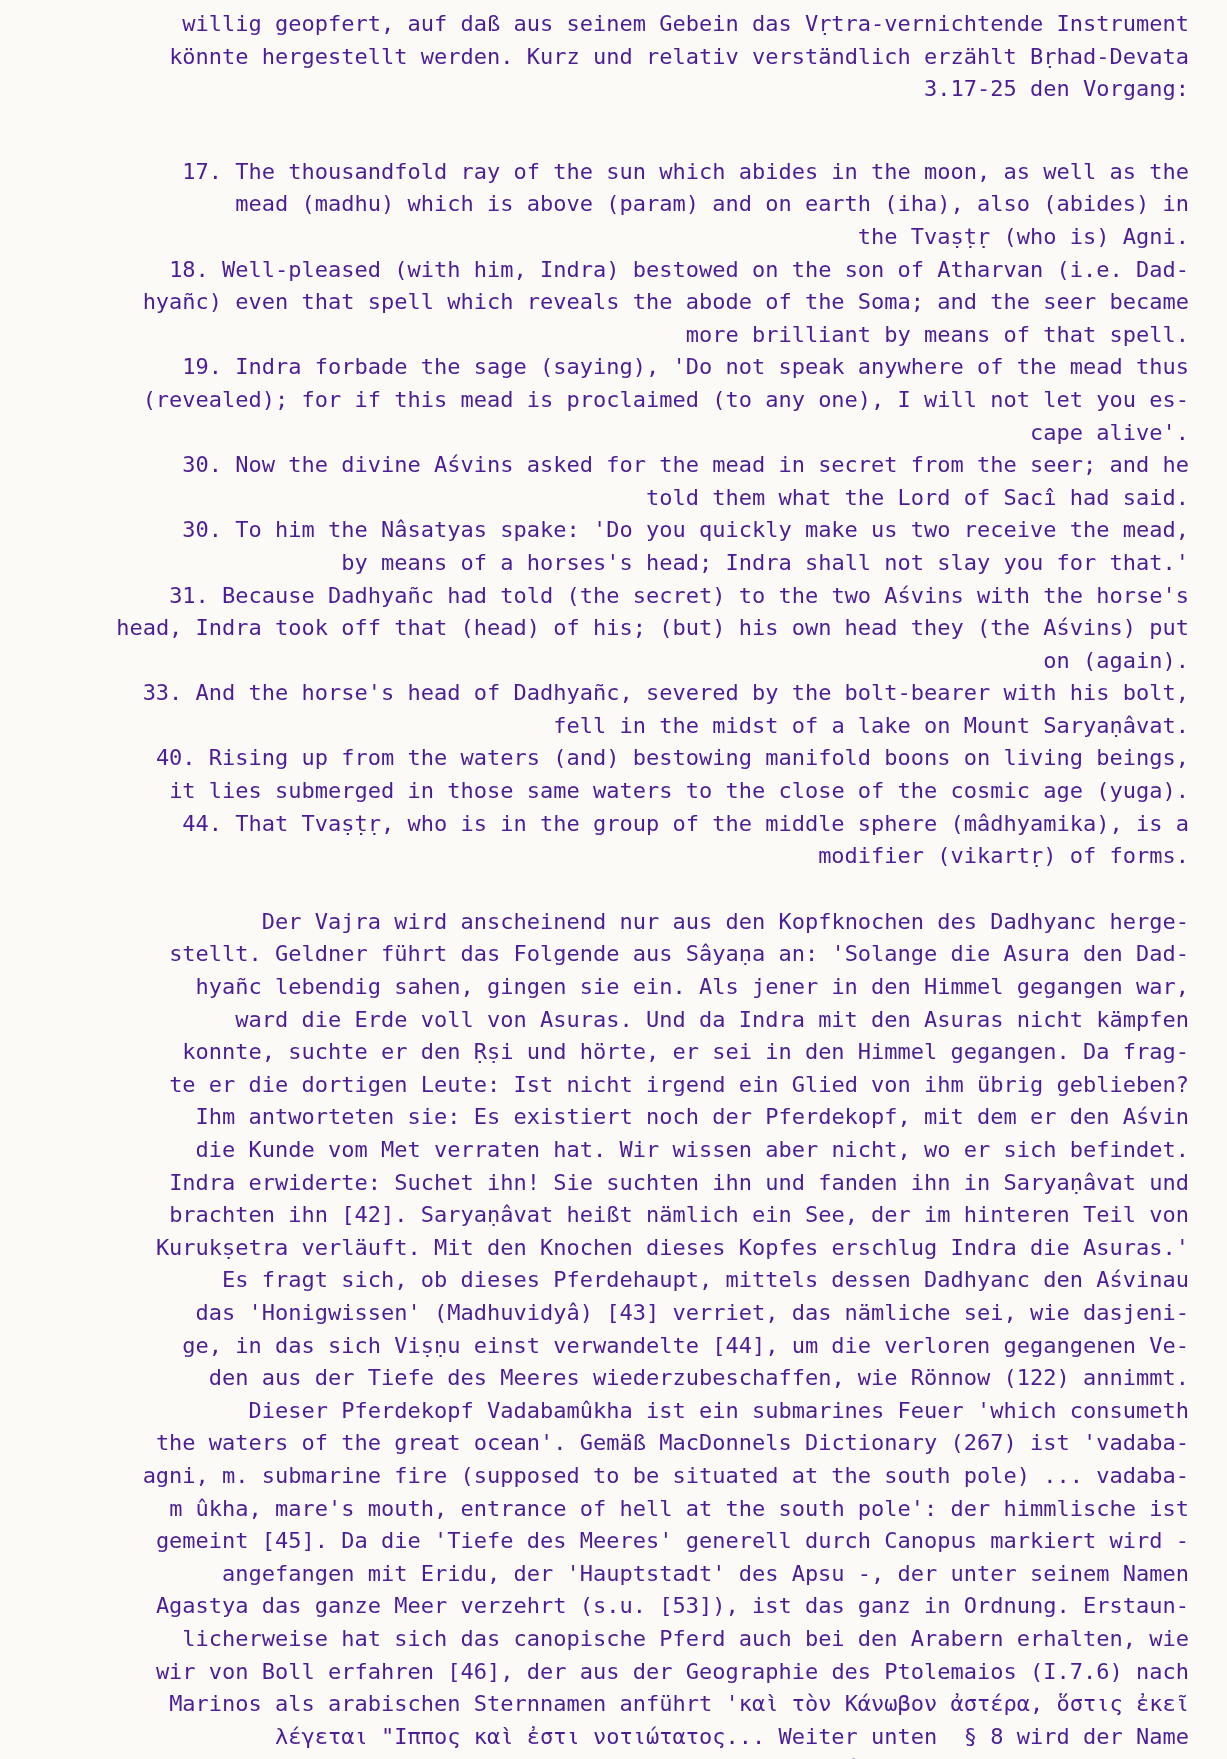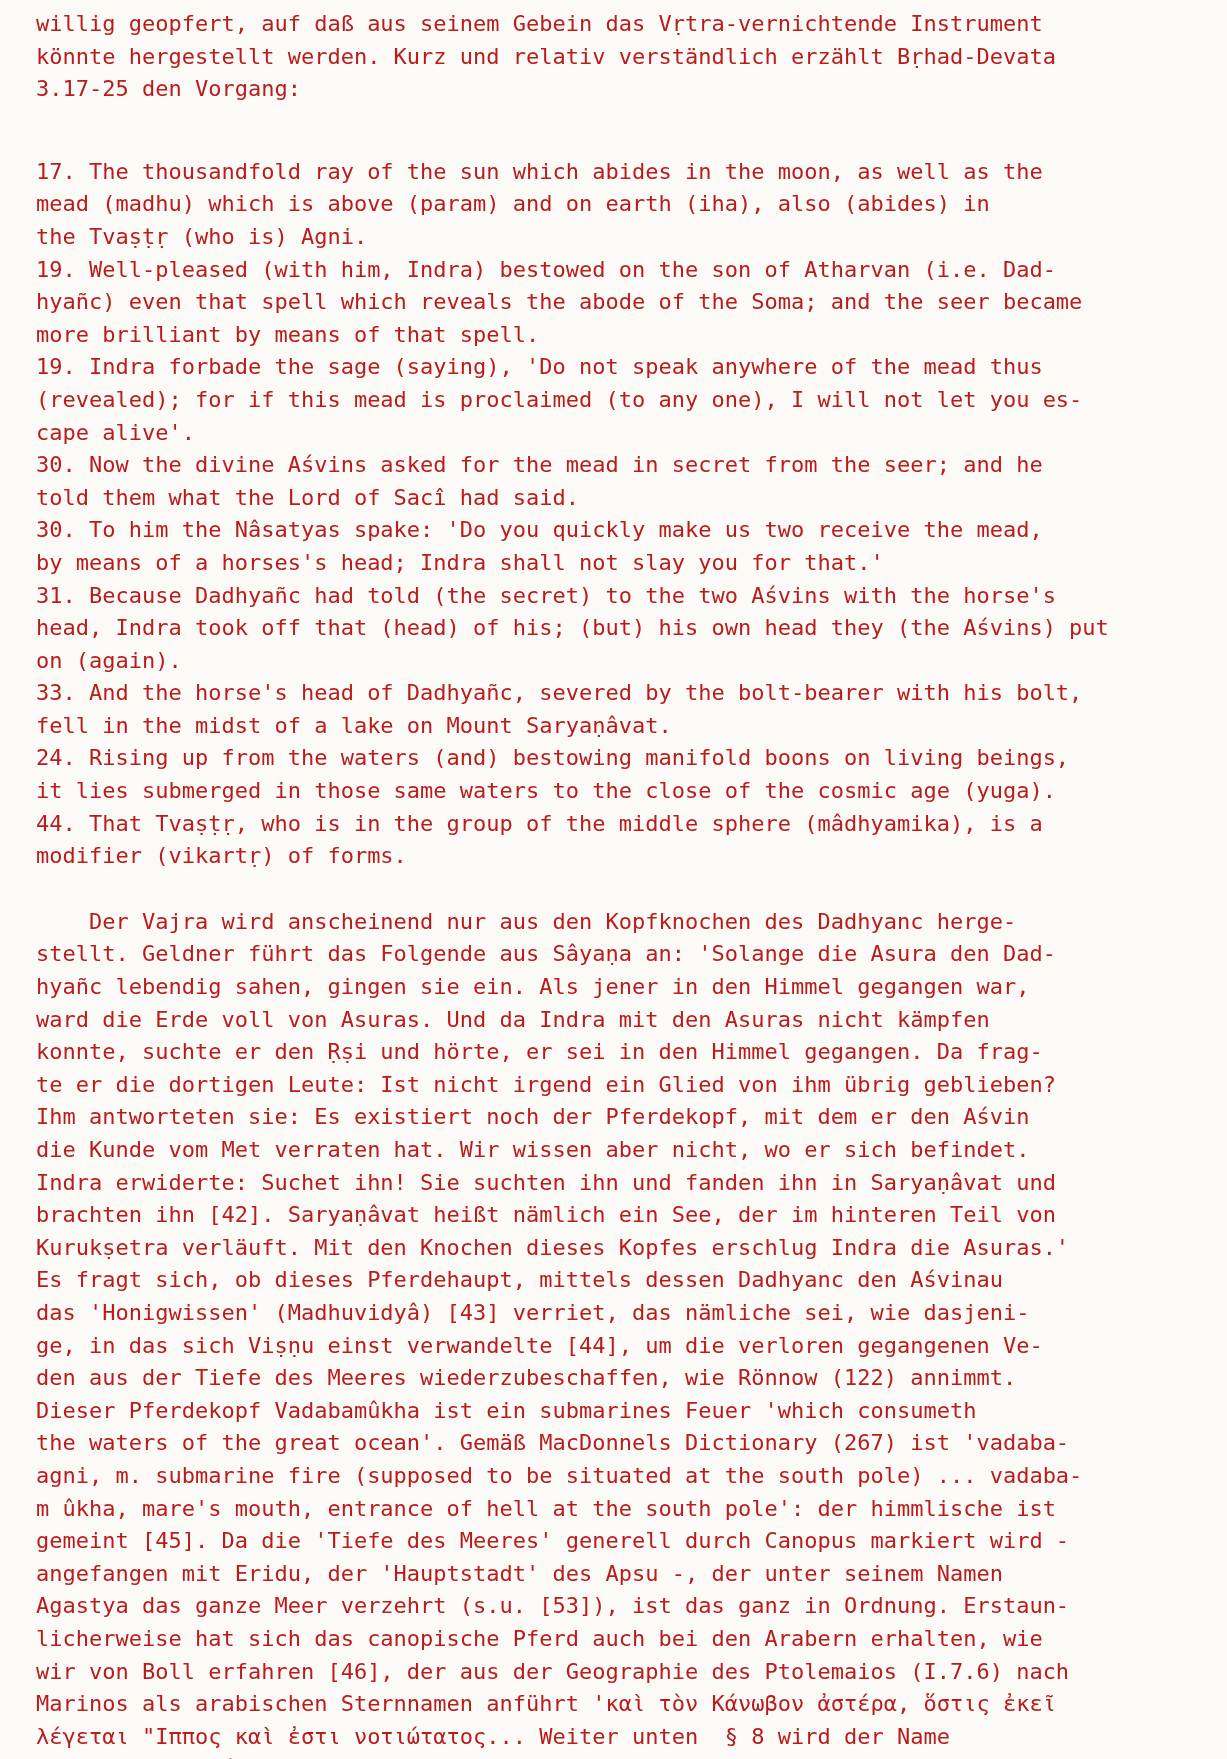--- a/index.html
+++ b/index.html
@@ -28,46 +28,46 @@
   .verses {
     margin-top: 50px;
   }
   .discussion {
     margin-top: 33px;
   }
 </style>
 </head>
 <body>
 
-<div class="page" style="background: rgb(251, 250, 247); color: #b91c1c;">
+<div class="page" style="background: rgb(251, 250, 247); color: #4c1d95; text-align: right;">
 
   <p class="para intro">willig geopfert, auf daß aus seinem Gebein das Vṛtra-vernichtende Instrument
 könnte hergestellt werden. Kurz und relativ verständlich erzählt Bṛhad-Devata
 3.17-25 den Vorgang:</p>
 
   <div class="verses">
     <p class="para">17. The thousandfold ray of the sun which abides in the moon, as well as the
 mead (madhu) which is above (param) and on earth (iha), also (abides) in
 the Tvaṣṭṛ (who is) Agni.</p>
-    <p class="para">19. Well-pleased (with him, Indra) bestowed on the son of Atharvan (i.e. Dad-
+    <p class="para">18. Well-pleased (with him, Indra) bestowed on the son of Atharvan (i.e. Dad-
 hyañc) even that spell which reveals the abode of the Soma; and the seer became
 more brilliant by means of that spell.</p>
     <p class="para">19. Indra forbade the sage (saying), 'Do not speak anywhere of the mead thus
 (revealed); for if this mead is proclaimed (to any one), I will not let you es-
 cape alive'.</p>
     <p class="para">30. Now the divine Aśvins asked for the mead in secret from the seer; and he
 told them what the Lord of Sacî had said.</p>
     <p class="para">30. To him the Nâsatyas spake: 'Do you quickly make us two receive the mead,
 by means of a horses's head; Indra shall not slay you for that.'</p>
     <p class="para">31. Because Dadhyañc had told (the secret) to the two Aśvins with the horse's
 head, Indra took off that (head) of his; (but) his own head they (the Aśvins) put
 on (again).</p>
     <p class="para">33. And the horse's head of Dadhyañc, severed by the bolt-bearer with his bolt,
 fell in the midst of a lake on Mount Saryaṇâvat.</p>
-    <p class="para">24. Rising up from the waters (and) bestowing manifold boons on living beings,
+    <p class="para">40. Rising up from the waters (and) bestowing manifold boons on living beings,
 it lies submerged in those same waters to the close of the cosmic age (yuga).</p>
     <p class="para">44. That Tvaṣṭṛ, who is in the group of the middle sphere (mâdhyamika), is a
 modifier (vikartṛ) of forms.</p>
   </div>
 
   <p class="para discussion">    Der Vajra wird anscheinend nur aus den Kopfknochen des Dadhyanc herge-
 stellt. Geldner führt das Folgende aus Sâyaṇa an: 'Solange die Asura den Dad-
 hyañc lebendig sahen, gingen sie ein. Als jener in den Himmel gegangen war,
 ward die Erde voll von Asuras. Und da Indra mit den Asuras nicht kämpfen
 konnte, suchte er den Ṛṣi und hörte, er sei in den Himmel gegangen. Da frag-

